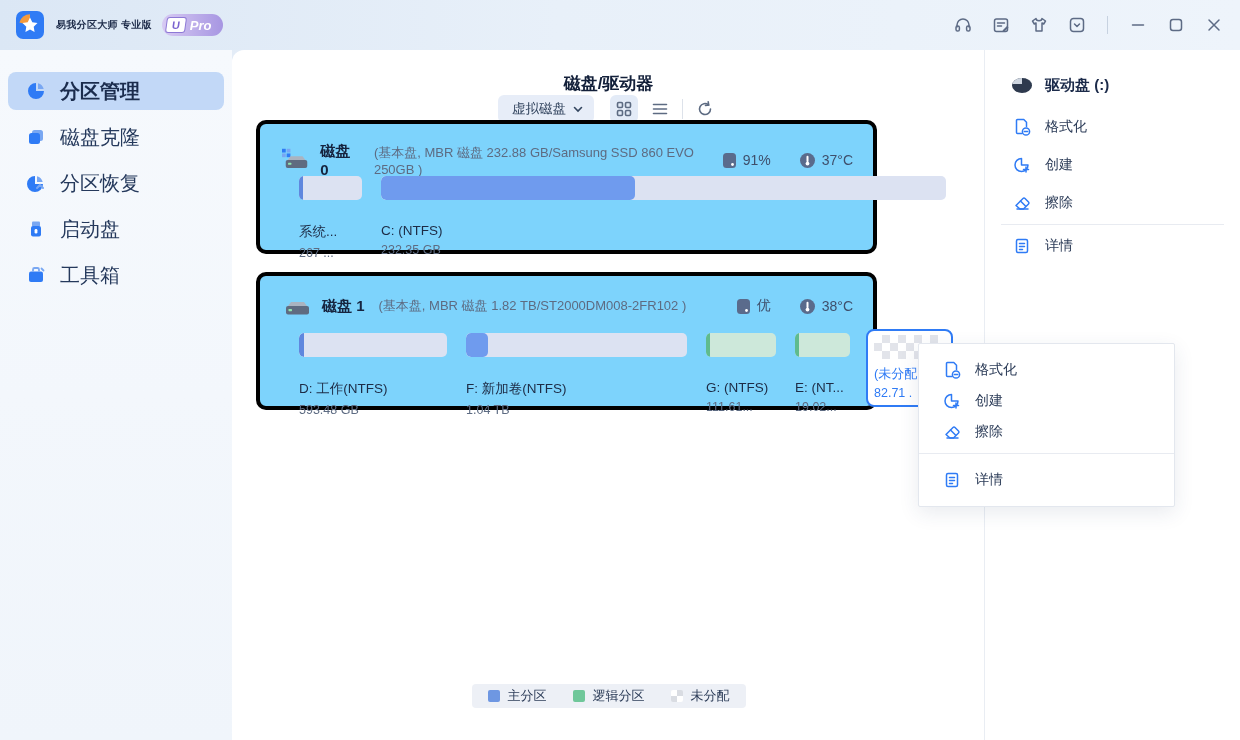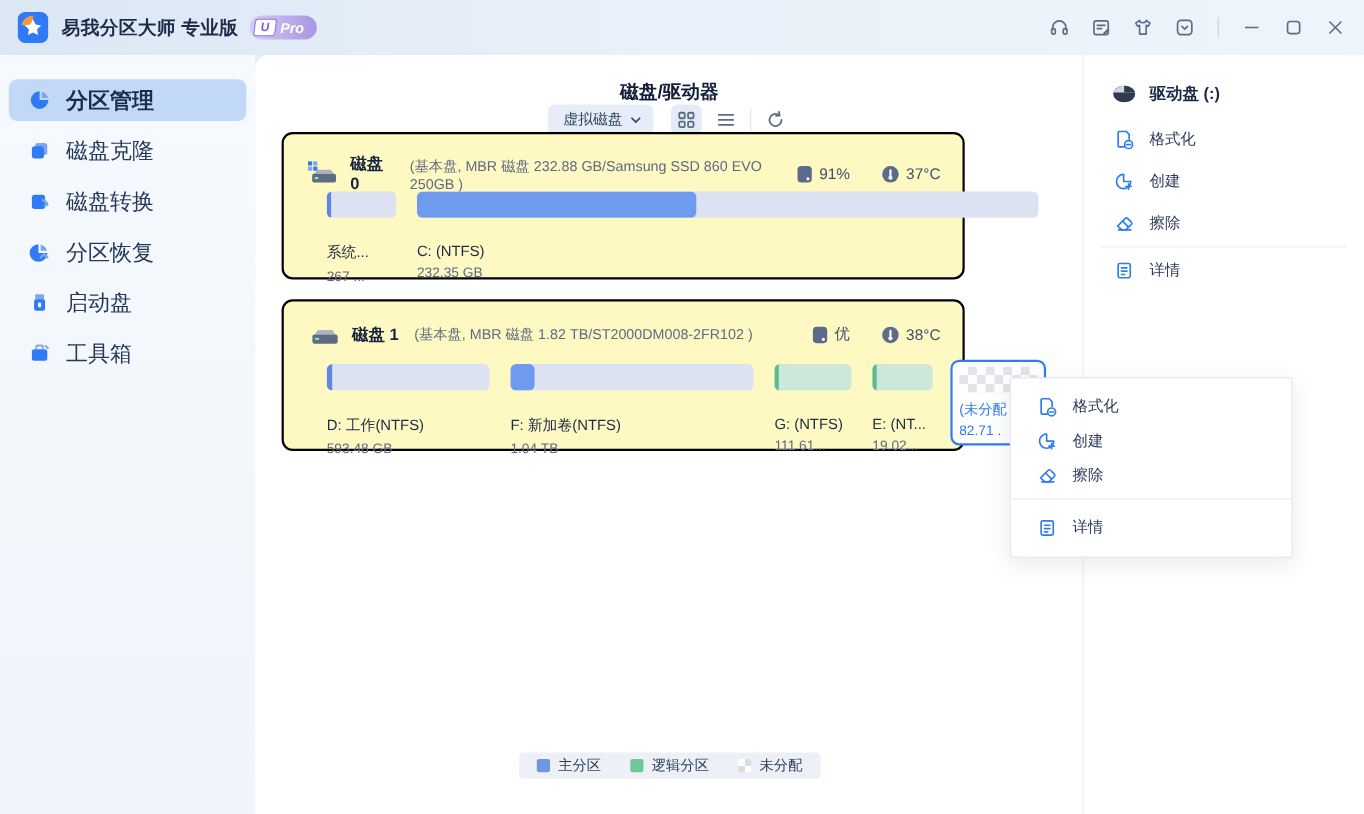--- a/index.html
+++ b/index.html
@@ -4,21 +4,21 @@
 <style>
   * { margin:0; padding:0; box-sizing:border-box; }
   html,body { width:1240px; height:740px; overflow:hidden;
     font-family:"Liberation Sans","DejaVu Sans",sans-serif; }
   body { background:linear-gradient(180deg,#e3ecf7 0%,#e9eff8 100%); position:relative; color:#22304c; }
 
   
   .titlebar { position:absolute; left:0; top:0; width:1240px; height:50px;
     background:linear-gradient(90deg,#dbe7f5 0%,#e8f0f9 45%,#eef4fb 100%); display:flex; align-items:center; }
   .app-icon { width:28px; height:28px; margin-left:16px; }
-  .app-title { margin-left:12px; font-size:17px; font-weight:600; color:#1d2b49; letter-spacing:.3px; }
+  .app-title { margin-left:12px; font-size:10px; font-weight:600; color:#1d2b49; letter-spacing:.3px; }
   .pro-badge { margin-left:10px; height:22px; padding:0 12px 0 4px; border-radius:11px;
     background:linear-gradient(90deg,#d9cdf4 0%,#a globalThis99ae6 100%);
     background:linear-gradient(90deg,#d7caf3 0%,#a796e2 100%);
     display:flex; align-items:center; gap:4px; }
   .pro-u { width:20px; height:16px; background:#fff; border:1.5px solid #8d79d6; border-radius:3px;
     transform:skewX(-8deg); display:flex; align-items:center; justify-content:center;
     font-size:11px; font-weight:700; color:#7a63cf; }
   .pro-text { font-size:13px; font-weight:700; font-style:italic; color:#fff; }
   .tb-right { position:absolute; right:14px; top:0; height:50px; display:flex; align-items:center; gap:14px; }
   .tb-btn { width:24px; height:24px; display:flex; align-items:center; justify-content:center; cursor:pointer; border-radius:4px; }
@@ -43,22 +43,22 @@
     padding:22px 24px 0 24px;flex-direction:column; }
   .page-title { font-size:17px; font-weight:700; color:#13203a; }
   .controls { display:flex; align-items:center; }
   .filter-pill { height:28px; padding:0 10px 0 14px; background:#e7edf8; border-radius:6px;
     display:flex; align-items:center; gap:6px; font-size:13.5px; font-weight:500; color:#33455f; cursor:pointer;justify-content:space-between; }
   .view-btn { width:28px; height:28px; border-radius:6px; display:flex; align-items:center; justify-content:center; cursor:pointer; }
   .view-btn.active { background:#e3ebf7; }
   .ctl-sep { width:1px; height:20px; background:#dde2ea; }
 
   
-  .disk-card { position:absolute; left:24px; width:621px; background:#fef9c3;
-    border:2px solid #000000; border-radius:10px; }
+  .disk-card { position:absolute; left:24px; width:621px; background:#7dd3fc;
+    border:4px solid #000000; border-radius:10px; }
   .disk-card.card0 { top:70px; height:134px; }
   .disk-card.card1 { top:222px; height:138px; }
   .card-head { display:flex; align-items:center; padding:18px 20px 0 22px; }
   .disk-name { font-size:15px; font-weight:700; color:#16243f; margin-left:12px; }
   .disk-info { font-size:13px; color:#5d6b82; margin-left:14px; }
   .head-spacer { flex:1; }
   .badge { display:flex; align-items:center; gap:6px; font-size:14px; color:#3f4f6b; }
   .badge + .badge { margin-left:28px; }
 
   .part { position:absolute; }
@@ -179,28 +179,20 @@
       <path d="M12 2.3a8 8 0 0 1 5.7 5.7H12z" fill="#79a7f2"></path>
     </svg>
     <span>分区管理</span>
   </div>
   <div class="side-item">
     <svg class="side-icon" viewBox="0 0 20 20">
       <rect x="6" y="3" width="11" height="11" rx="2.5" fill="#79a7f2"></rect>
       <rect x="3" y="6" width="11" height="11" rx="2.5" fill="#2f7bf5"></rect>
     </svg>
     <span>磁盘克隆</span>
-  </div>
-  <div class="side-item">
-    <svg class="side-icon" viewBox="0 0 20 20">
-      <rect x="3" y="4" width="12" height="13" rx="2.5" fill="#2f7bf5"></rect>
-      <path d="M12 9a5 5 0 0 1 5 5" stroke="#79a7f2" stroke-width="2.4" fill="none"></path>
-      <path d="M17 10.5v4h-4z" fill="#79a7f2"></path>
-    </svg>
-    <span>磁盘转换</span>
   </div>
   <div class="side-item">
     <svg class="side-icon" viewBox="0 0 20 20">
       <path d="M9 3a8 8 0 1 0 8 8h-8z" fill="#2f7bf5"></path>
       <path d="M11 3.3a8 8 0 0 1 5.7 5.7H11z" fill="#79a7f2"></path>
       <path d="M11 15l3-3 3 3" stroke="#79a7f2" stroke-width="2" fill="none" stroke-linecap="round"></path>
     </svg>
     <span>分区恢复</span>
   </div>
   <div class="side-item">

